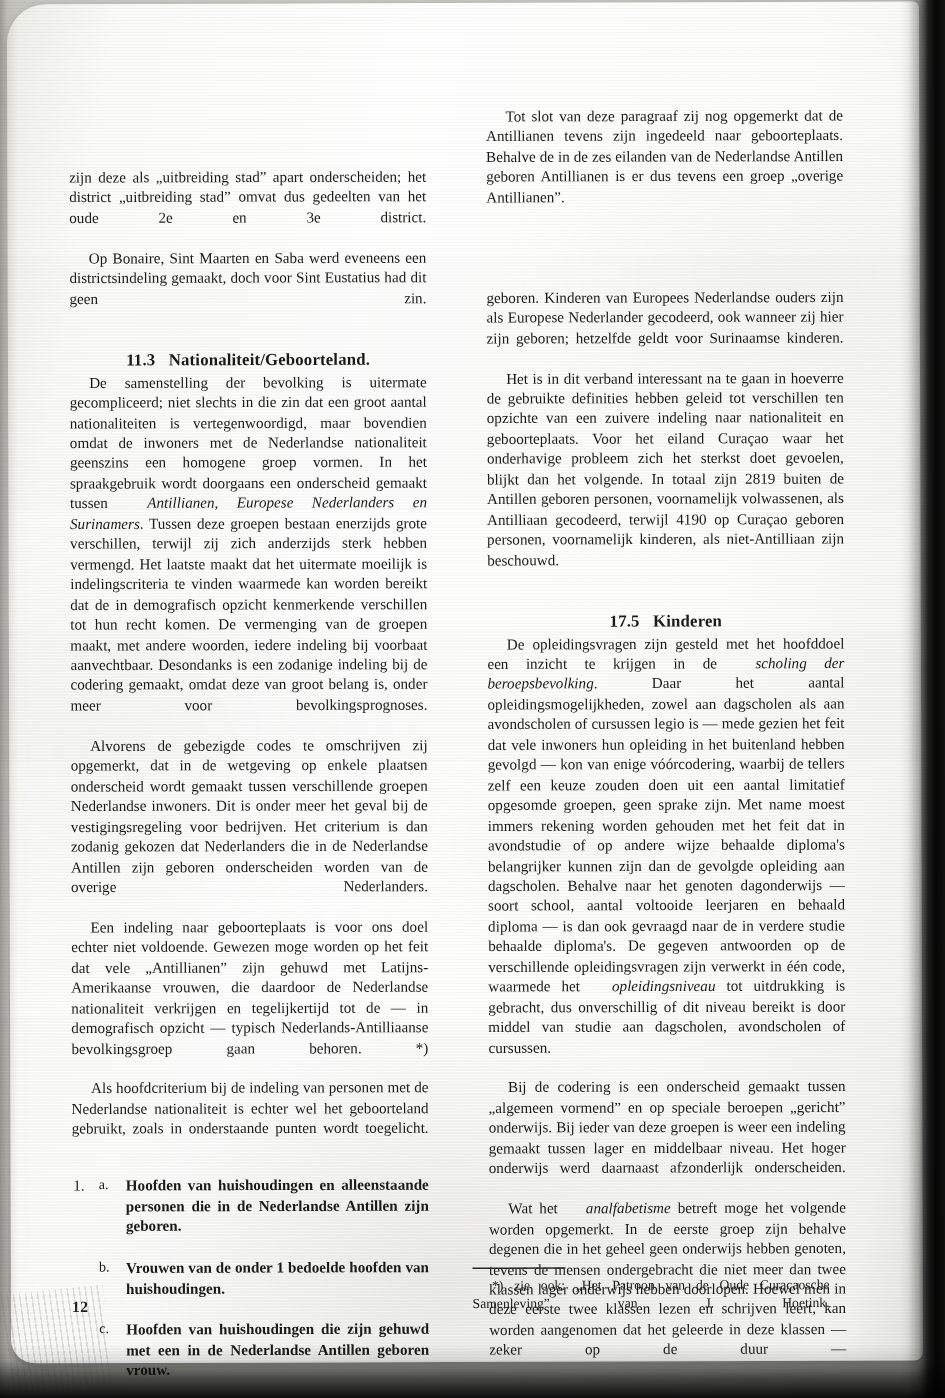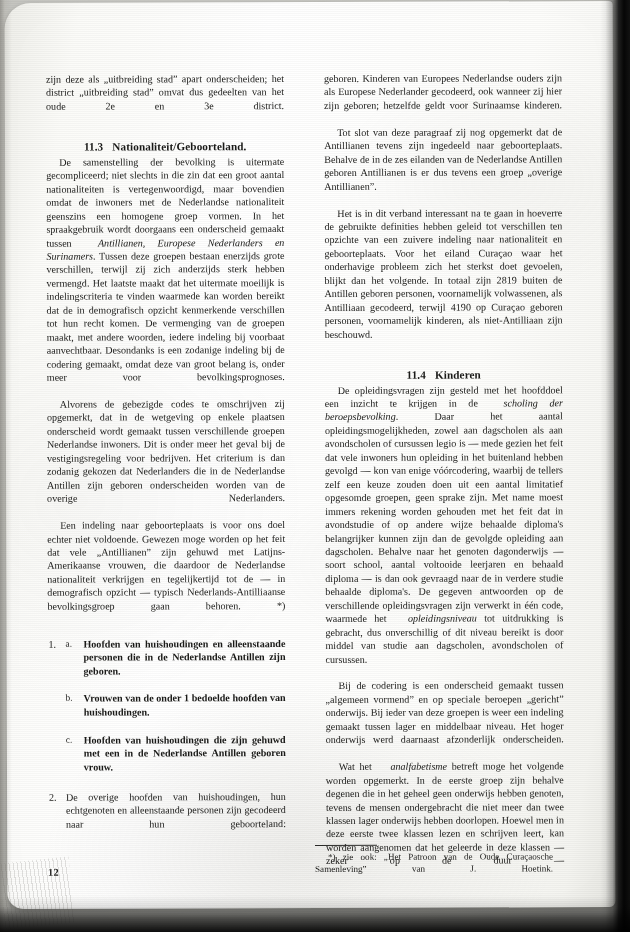--- a/index.html
+++ b/index.html
@@ -138,21 +138,21 @@
     -webkit-font-smoothing: antialiased;
   }
   #col-left  { left: 47px; }
   #col-right { left: 325px; }
 
   .para {
     margin: 0;
     text-indent: 13px;
     text-align: justify;
   }
-  .para.noindent { text-indent: 0; }
+  .para.noindent { text-indent: 0; margin-top: 40px; }
 
   
   .para::after {
     content: "";
     display: inline-block;
     width: 100%;
   }
 
   h2.section-head {
     margin: 13px 0 1px 0;
@@ -270,31 +270,33 @@
   <div id="page-sheet">
     <div id="paper-noise"></div>
   </div>
 
   <div id="text-area">
 
     <div class="column" id="col-left">
 
       <p class="para noindent">zijn deze als „uitbreiding stad” apart onderscheiden; het district „uitbreiding stad” omvat dus gedeelten van het oude 2e en 3e district.</p>
 
+      <p class="para">Op Bonaire, Sint Maarten en Saba werd eveneens een districtsindeling gemaakt, doch voor Sint Eustatius had dit geen zin.</p>
 
       <h2 class="section-head">
         <span class="num">11.3</span><span>Nationaliteit/Geboorteland.</span>
       </h2>
 
       <p class="para"><span>De samenstelling der bevolking is uitermate gecompliceerd; niet slechts in die zin dat een groot aantal nationaliteiten is vertegenwoordigd, maar bovendien omdat de inwoners met de Nederlandse nationaliteit geenszins een homogene groep vormen. In het spraakgebruik wordt doorgaans een onderscheid gemaakt tussen </span><span class="it">Antillianen, Europese Nederlanders en Surinamers</span><span>. Tussen deze groepen bestaan enerzijds grote verschillen, terwijl zij zich anderzijds sterk hebben vermengd. Het laatste maakt dat het uitermate moeilijk is indelingscriteria te vinden waarmede kan worden bereikt dat de in demografisch opzicht kenmerkende verschillen tot hun recht komen. De vermenging van de groepen maakt, met andere woorden, iedere indeling bij voorbaat aanvechtbaar. Desondanks is een zodanige indeling bij de codering gemaakt, omdat deze van groot belang is, onder meer voor bevolkingsprognoses.</span></p>
 
       <p class="para">Alvorens de gebezigde codes te omschrijven zij opgemerkt, dat in de wetgeving op enkele plaatsen onderscheid wordt gemaakt tussen verschillende groepen Nederlandse inwoners. Dit is onder meer het geval bij de vestigingsregeling voor bedrijven. Het criterium is dan zodanig gekozen dat Nederlanders die in de Nederlandse Antillen zijn geboren onderscheiden worden van de overige Nederlanders.</p>
 
       <p class="para">Een indeling naar geboorteplaats is voor ons doel echter niet voldoende. Gewezen moge worden op het feit dat vele „Antillianen” zijn gehuwd met Latijns-Amerikaanse vrouwen, die daardoor de Nederlandse nationaliteit verkrijgen en tegelijkertijd tot de — in demografisch opzicht — typisch Nederlands-Antilliaanse bevolkingsgroep gaan behoren. *)</p>
 
+      <p class="para"><span>Als hoofdcriterium bij de indeling van personen met de </span><span class="bd">Nederlandse nationaliteit</span><span> is echter wel het geboorteland gebruikt, zoals in onderstaande punten wordt toegelicht.</span></p>
 
       <ol class="num-list">
 
         <li>
           <span class="marker">1.</span>
 
           <ol class="alpha-list">
             <li>
               <span class="marker">a.</span>
               <span class="li-body">Hoofden van huishoudingen en alleenstaande personen die in de Nederlandse Antillen zijn geboren.</span>
@@ -314,28 +316,28 @@
           <span class="marker">2.</span>
           <span class="li-body bd">De overige hoofden van huishoudingen, hun echtgenoten en alleenstaande personen zijn gecodeerd naar hun geboorteland:</span>
 
         </li>
 
       </ol>
     </div>
 
     <div class="column" id="col-right">
 
+      <p class="para">Tot slot van deze paragraaf zij nog opgemerkt dat de Antillianen tevens zijn ingedeeld naar geboorteplaats. Behalve de in de zes eilanden van de Nederlandse Antillen geboren Antillianen is er dus tevens een groep „overige Antillianen”.</p>
+
       <p class="para noindent">geboren. Kinderen van Europees Nederlandse ouders zijn als Europese Nederlander gecodeerd, ook wanneer zij hier zijn geboren; hetzelfde geldt voor Surinaamse kinderen.</p>
 
-      <p class="para">Tot slot van deze paragraaf zij nog opgemerkt dat de Antillianen tevens zijn ingedeeld naar geboorteplaats. Behalve de in de zes eilanden van de Nederlandse Antillen geboren Antillianen is er dus tevens een groep „overige Antillianen”.</p>
-
       <p class="para">Het is in dit verband interessant na te gaan in hoeverre de gebruikte definities hebben geleid tot verschillen ten opzichte van een zuivere indeling naar nationaliteit en geboorteplaats. Voor het eiland Curaçao waar het onderhavige probleem zich het sterkst doet gevoelen, blijkt dan het volgende. In totaal zijn 2819 buiten de Antillen geboren personen, voornamelijk volwassenen, als Antilliaan gecodeerd, terwijl 4190 op Curaçao geboren personen, voornamelijk kinderen, als niet-Antilliaan zijn beschouwd.</p>
 
       <h2 class="section-head">
-        <span class="num">11.4</span><span>Kinderen</span>
+        <span class="num">17.5</span><span>Kinderen</span>
       </h2>
 
       <p class="para"><span>De opleidingsvragen zijn gesteld met het hoofddoel een inzicht te krijgen in de </span><span class="it">scholing der beroepsbevolking</span><span>. Daar het aantal opleidingsmogelijkheden, zowel aan dagscholen als aan avondscholen of cursussen legio is — mede gezien het feit dat vele inwoners hun opleiding in het buitenland hebben gevolgd — kon van enige vóórcodering, waarbij de tellers zelf een keuze zouden doen uit een aantal limitatief opgesomde groepen, geen sprake zijn. Met name moest immers rekening worden gehouden met het feit dat in avondstudie of op andere wijze behaalde diploma's belangrijker kunnen zijn dan de gevolgde opleiding aan dagscholen. Behalve naar het genoten dagonderwijs — soort school, aantal voltooide leerjaren en behaald diploma — is dan ook gevraagd naar de in verdere studie behaalde diploma's. De gegeven antwoorden op de verschillende opleidingsvragen zijn verwerkt in één code, waarmede het </span><span class="it">opleidingsniveau</span><span> tot uitdrukking is gebracht, dus onverschillig of dit niveau bereikt is door middel van studie aan dagscholen, avondscholen of cursussen.</span></p>
 
       <p class="para"><span>Bij de codering is een onderscheid gemaakt tussen </span><span class="bd">„algemeen vormend”</span><span> en op speciale beroepen </span><span class="bd">„gericht”</span><span> onderwijs. Bij ieder van deze groepen is weer een indeling gemaakt tussen lager en middelbaar niveau. Het </span><span class="bd">hoger</span><span> onderwijs werd daarnaast afzonderlijk onderscheiden.</span></p>
 
 
       <p class="para"><span>Wat het </span><span class="it">analfabetisme</span><span> betreft moge het volgende worden opgemerkt. In de eerste groep zijn behalve degenen die in het geheel geen onderwijs hebben genoten, tevens de mensen ondergebracht die niet meer dan twee klassen lager onderwijs hebben doorlopen. Hoewel men in deze eerste twee klassen lezen en schrijven leert, kan worden aangenomen dat het geleerde in deze klassen — zeker op de duur —</span></p>
     </div>
 

